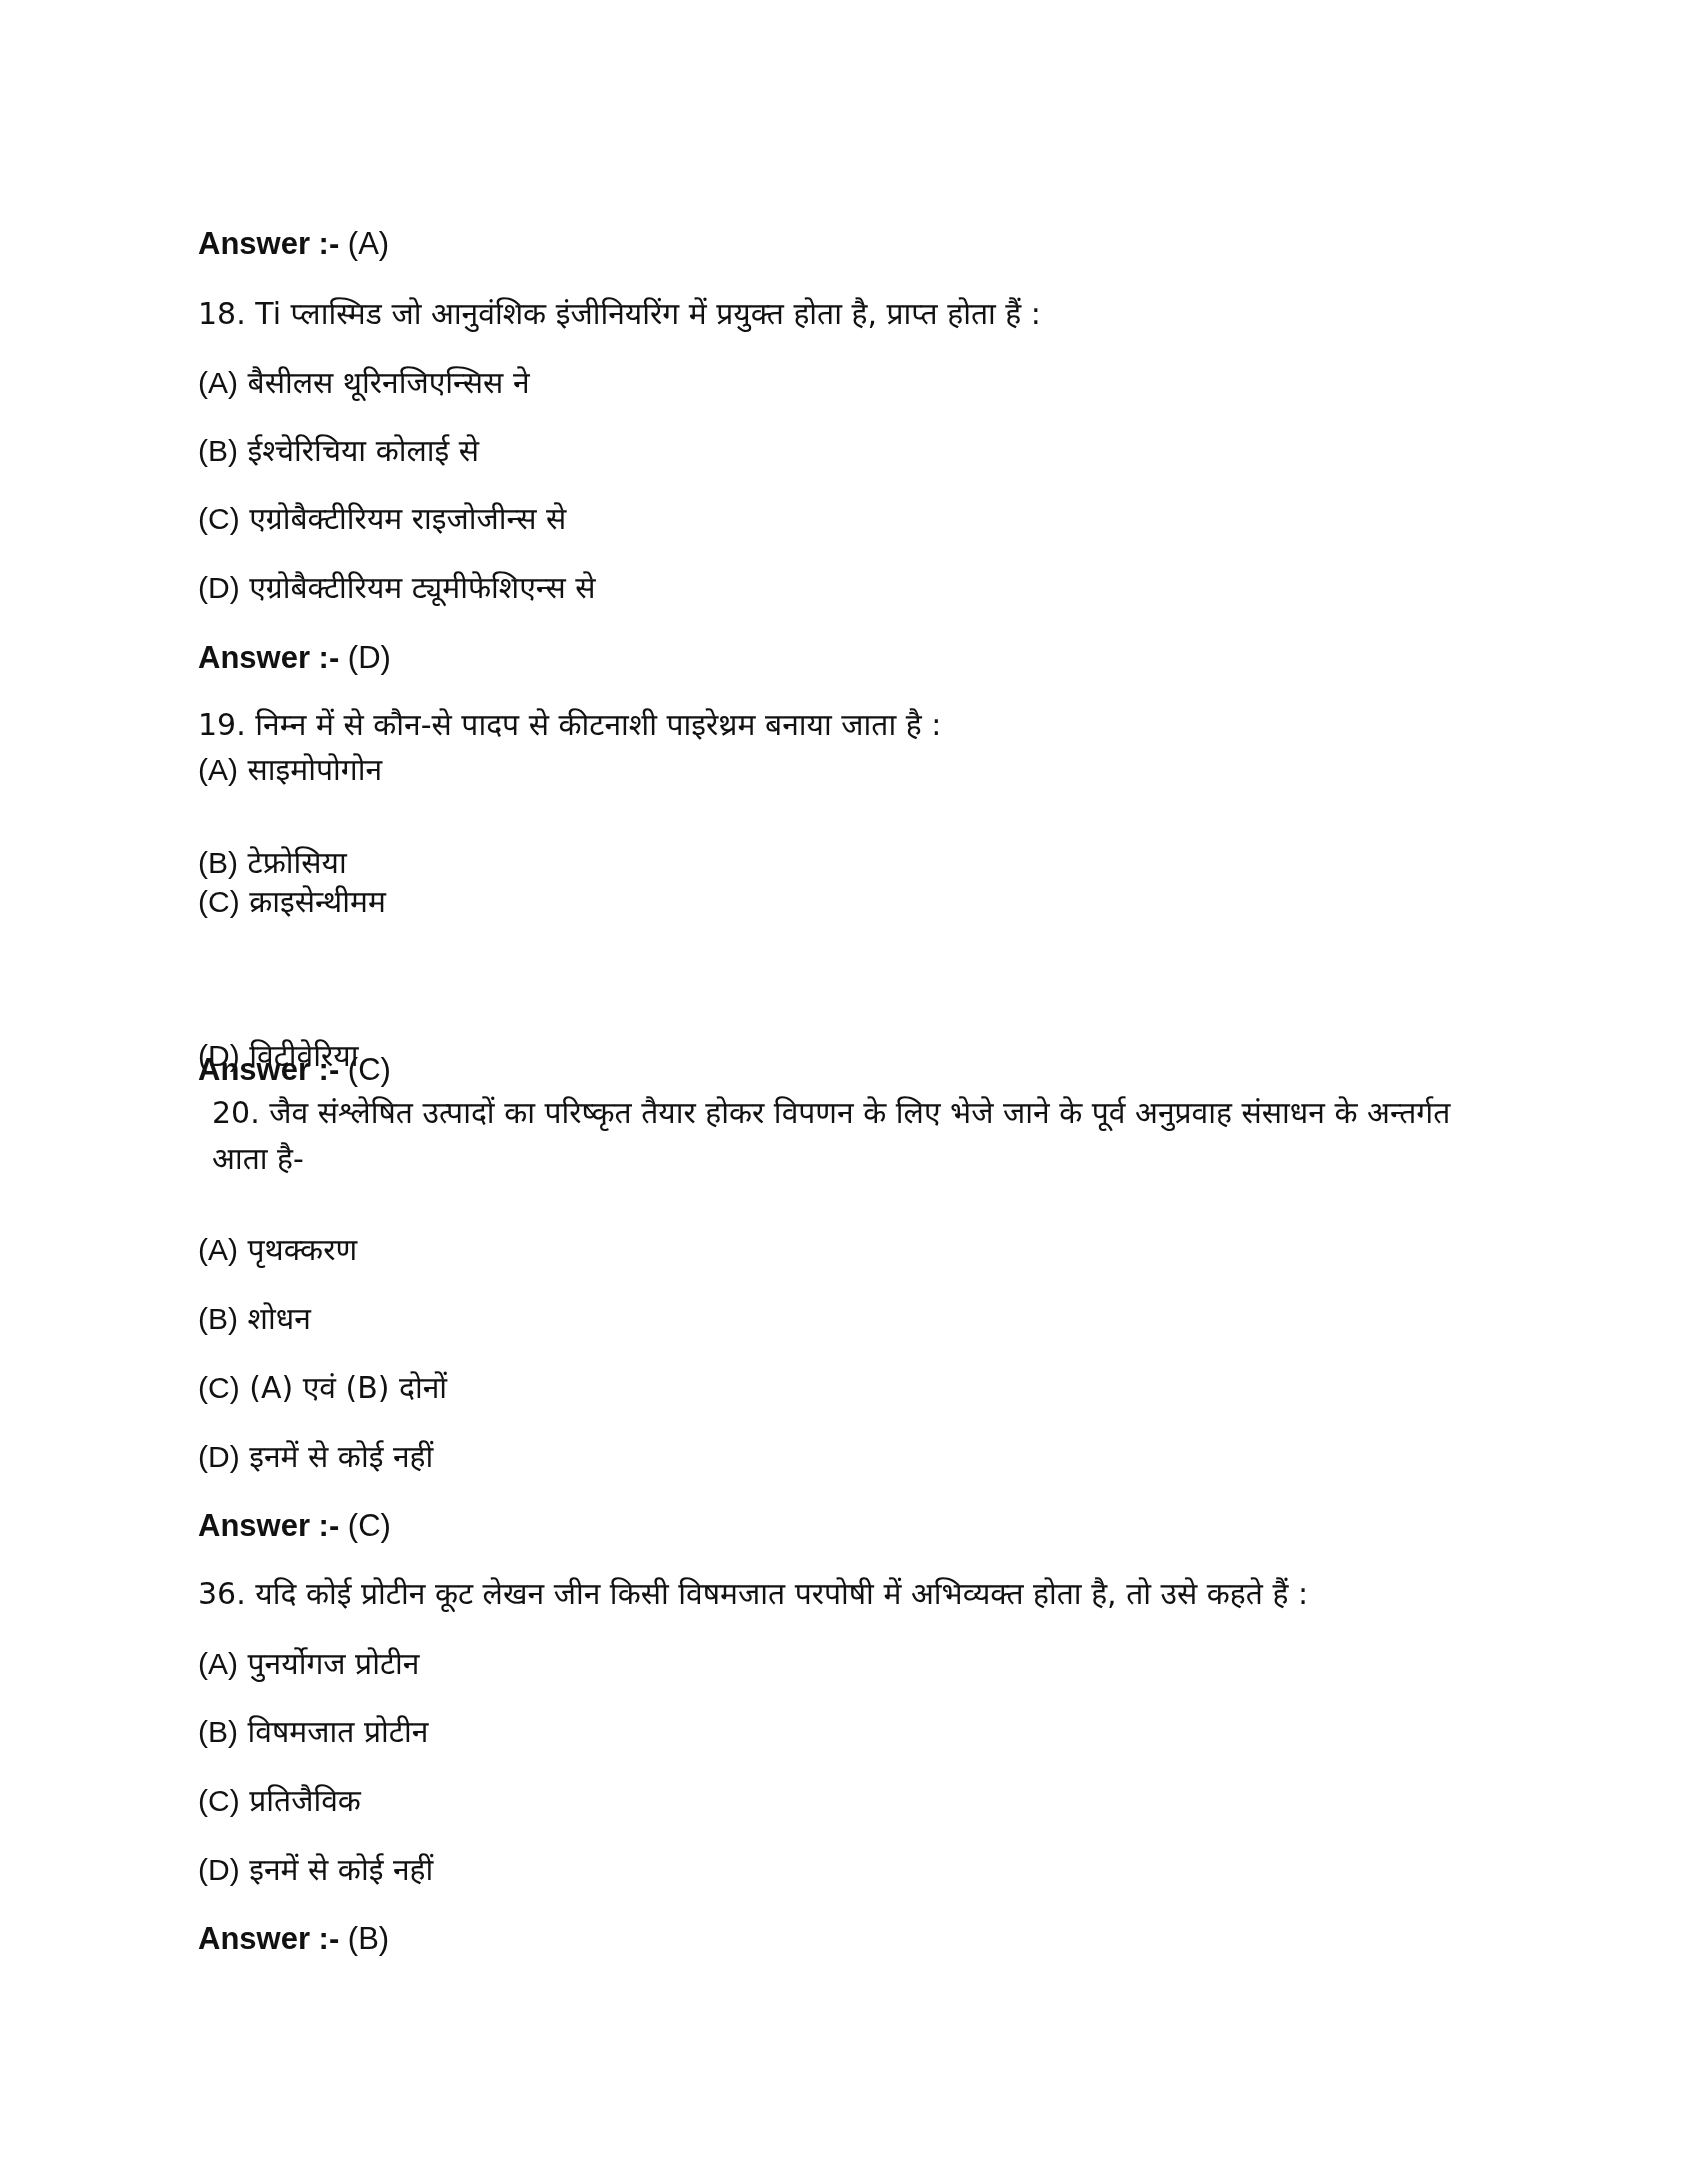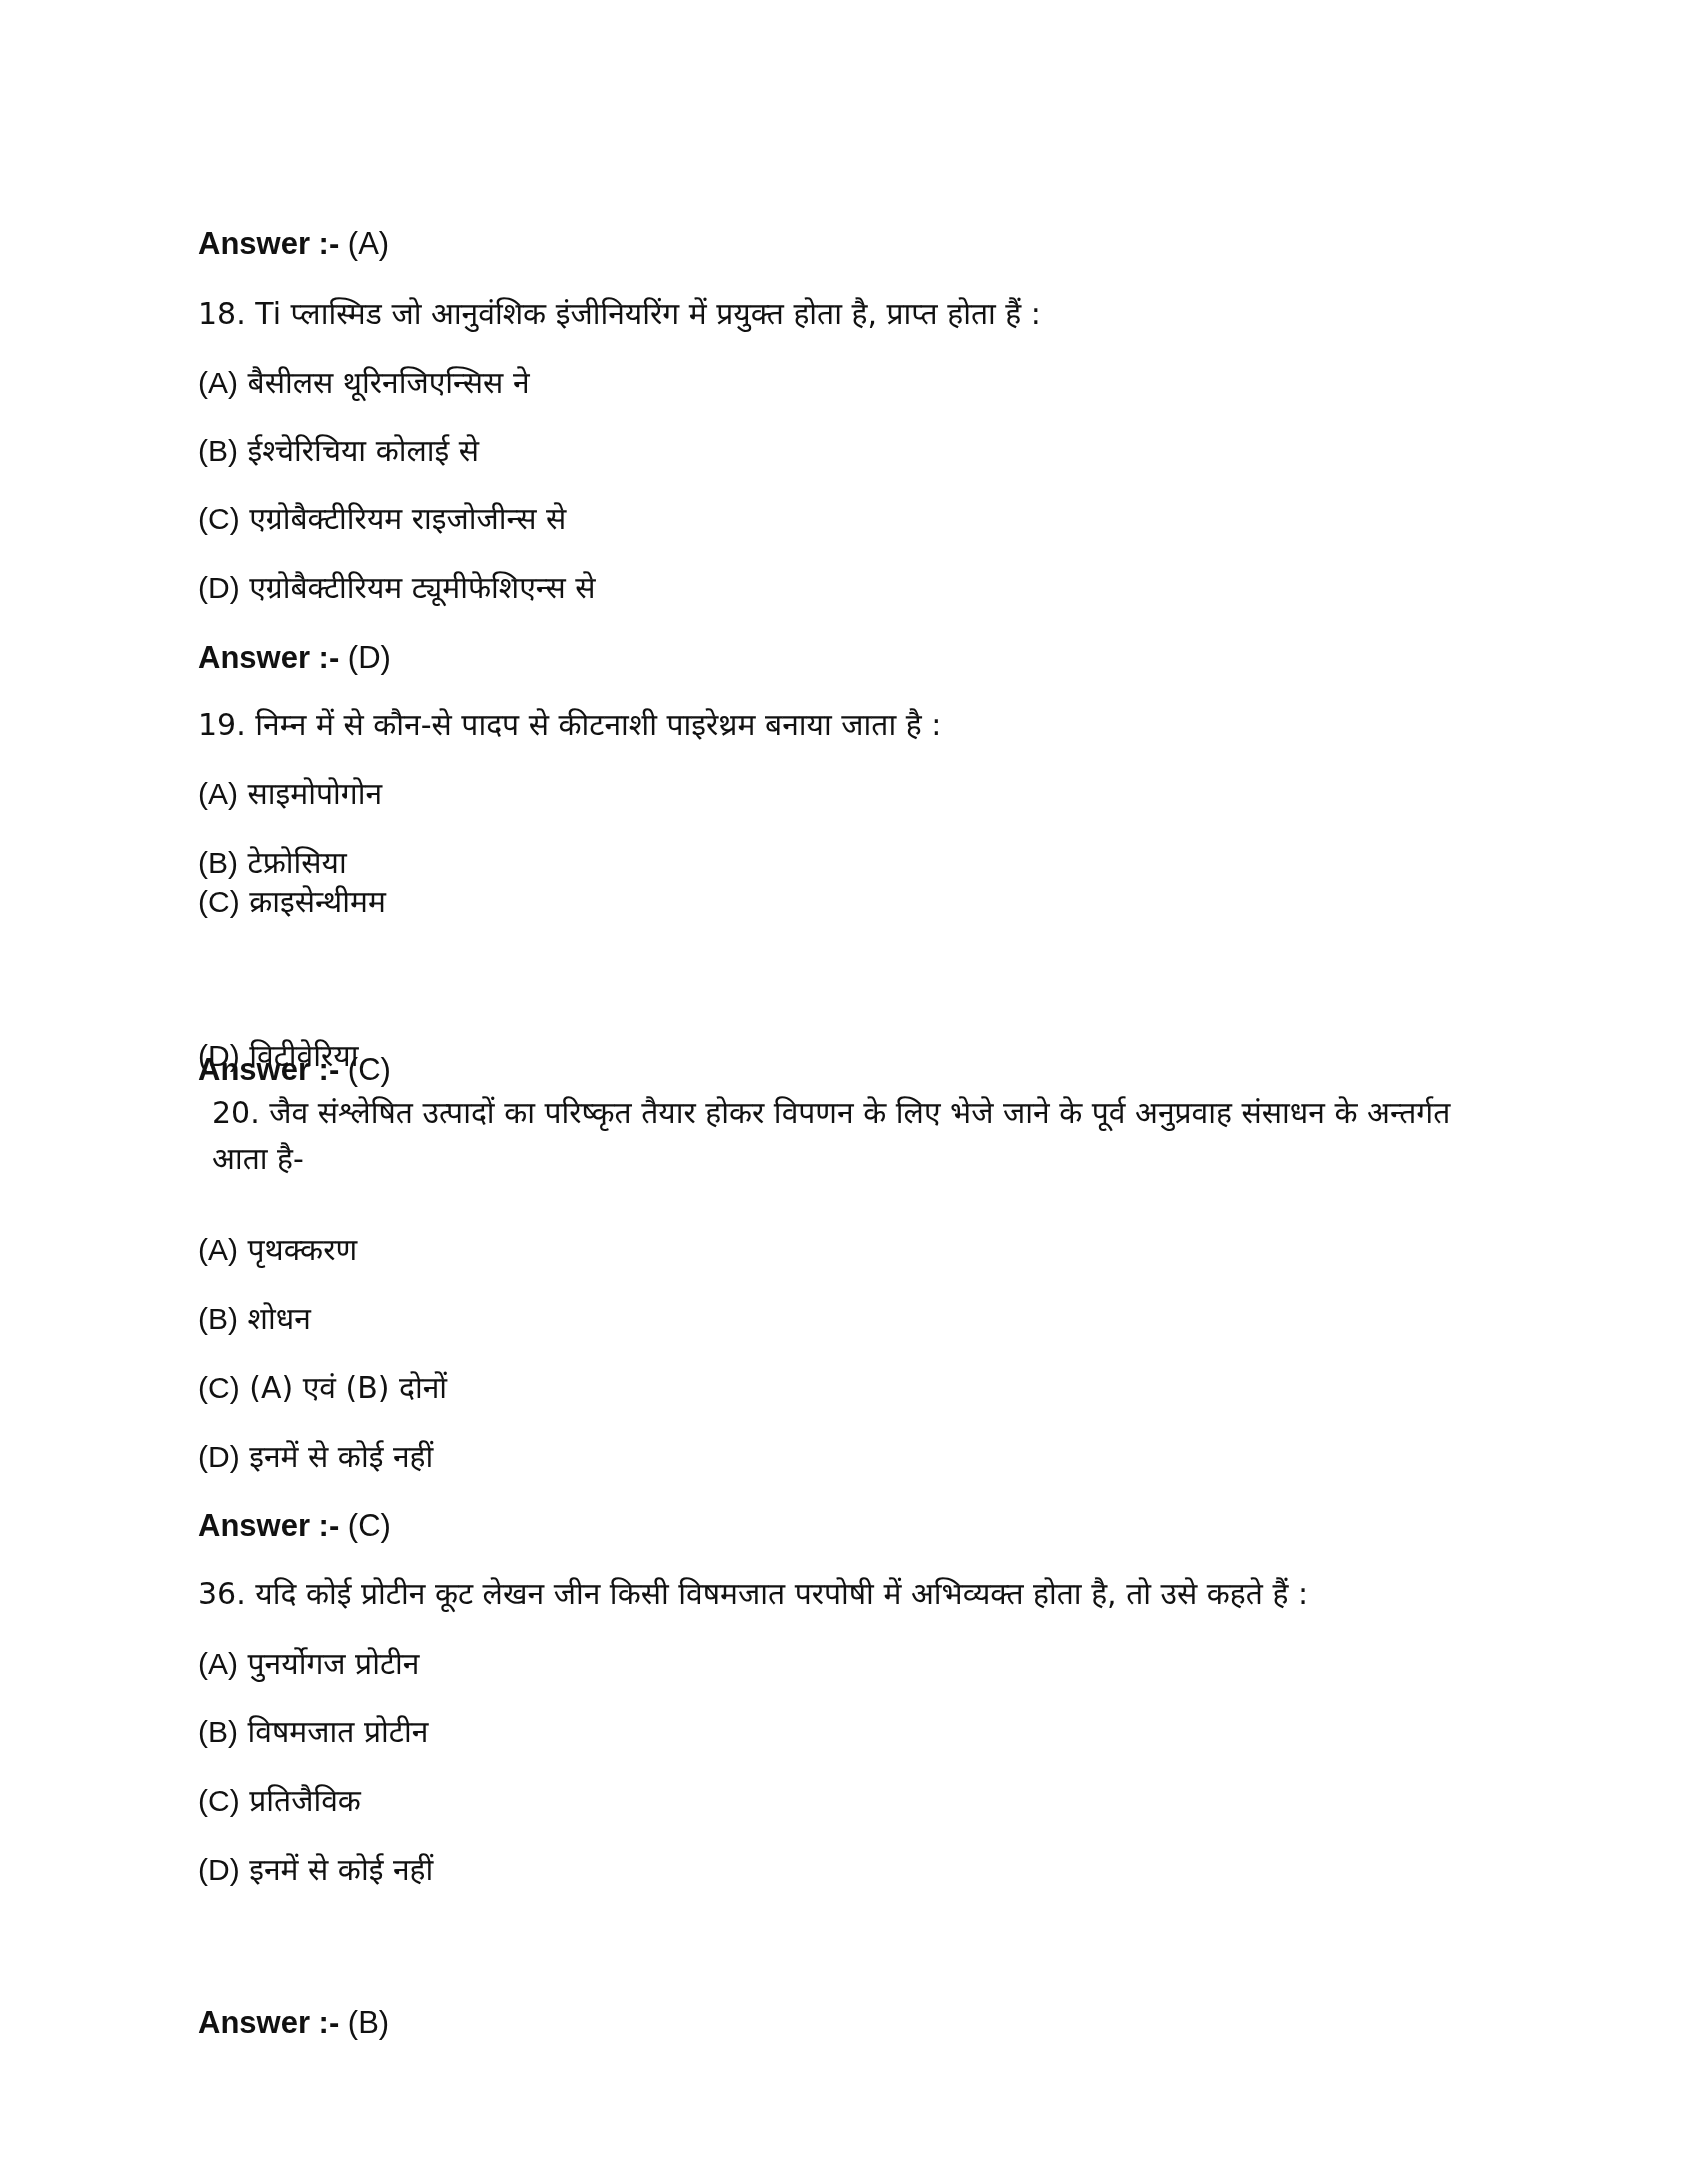--- a/index.html
+++ b/index.html
@@ -28,21 +28,21 @@
   <div class="line" style="top:407px"><span class="opt-key">(B)</span><span> ईश्चेरिचिया कोलाई से</span></div>
   <div class="line" style="top:475px"><span class="opt-key">(C)</span><span> एग्रोबैक्टीरियम राइजोजीन्स से</span></div>
   <div class="line" style="top:544px"><span class="opt-key">(D)</span><span> एग्रोबैक्टीरियम ट्यूमीफेशिएन्स से</span></div>
   <div class="line" style="top:614px">
     <span class="ans-label">Answer :-</span><span class="ans-val"> (D)</span>
   </div>
 
   <div class="line" style="top:681px">
     <span>19.</span><span> निम्न में से कौन-से पादप से कीटनाशी पाइरेथ्रम बनाया जाता है :</span>
   </div>
-  <div class="line" style="top:750px"><span class="opt-key">(A)</span><span> साइमोपोगोन</span></div>
+  <div class="line" style="top:726px"><span class="opt-key">(A)</span><span> साइमोपोगोन</span></div>
   <div class="line" style="top:819px"><span class="opt-key">(B)</span><span> टेफ्रोसिया</span></div>
   <div class="line" style="top:858px"><span class="opt-key">(C)</span><span> क्राइसेन्थीमम</span></div>
   <div class="line" style="top:1012px"><span class="opt-key">(D)</span><span> विटीवेरिया</span></div>
   <div class="line" style="top:1026px">
     <span class="ans-label">Answer :-</span><span class="ans-val"> (C)</span>
   </div>
 
   <div class="q-wrap" style="top:1090px">
     <span>20.</span><span> जैव संश्लेषित उत्पादों का परिष्कृत तैयार होकर विपणन के लिए भेजे जाने के पूर्व अनुप्रवाह संसाधन के अन्तर्गत आता है-</span>
   </div>
@@ -54,18 +54,18 @@
     <span class="ans-label">Answer :-</span><span class="ans-val"> (C)</span>
   </div>
 
   <div class="line" style="top:1550px">
     <span>36.</span><span> यदि कोई प्रोटीन कूट लेखन जीन किसी विषमजात परपोषी में अभिव्यक्त होता है, तो उसे कहते हैं :</span>
   </div>
   <div class="line" style="top:1620px"><span class="opt-key">(A)</span><span> पुनर्योगज प्रोटीन</span></div>
   <div class="line" style="top:1688px"><span class="opt-key">(B)</span><span> विषमजात प्रोटीन</span></div>
   <div class="line" style="top:1757px"><span class="opt-key">(C)</span><span> प्रतिजैविक</span></div>
   <div class="line" style="top:1826px"><span class="opt-key">(D)</span><span> इनमें से कोई नहीं</span></div>
-  <div class="line" style="top:1979px">
+  <div class="line" style="top:1895px">
     <span class="ans-label">Answer :-</span><span class="ans-val"> (B)</span>
   </div>
 
 </div>
 
 
 </body></html>

